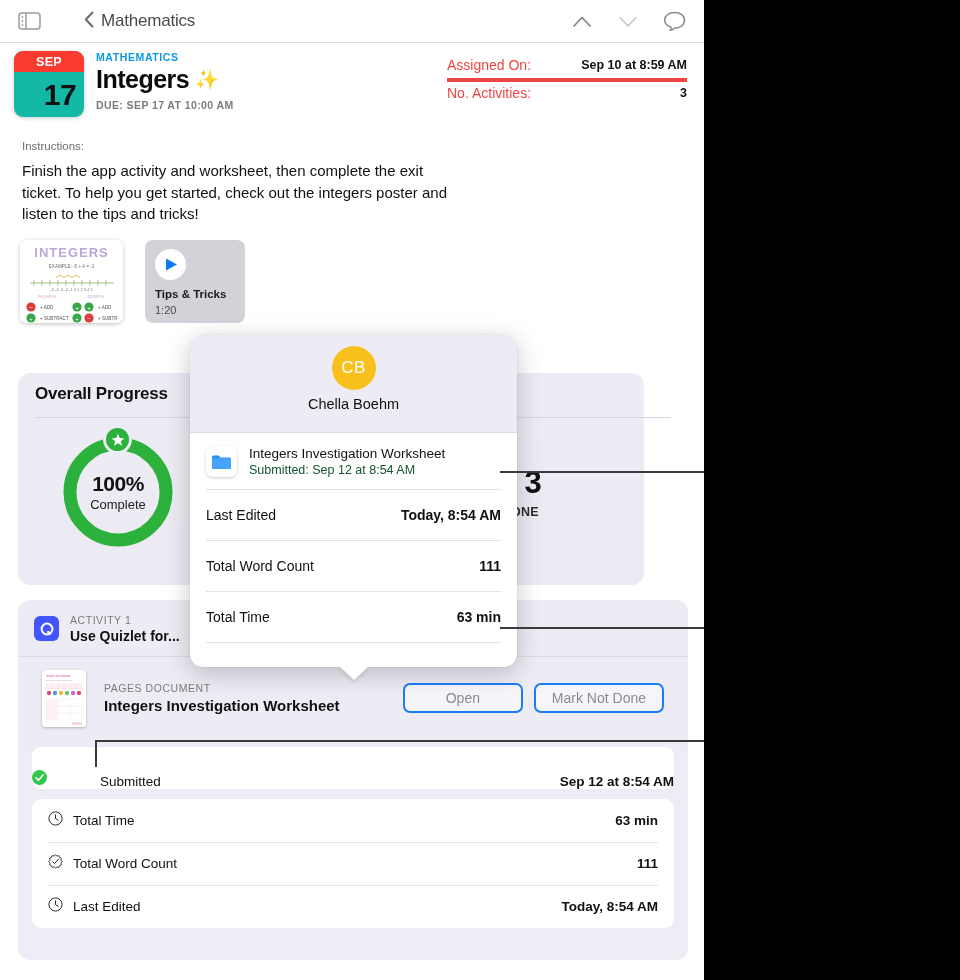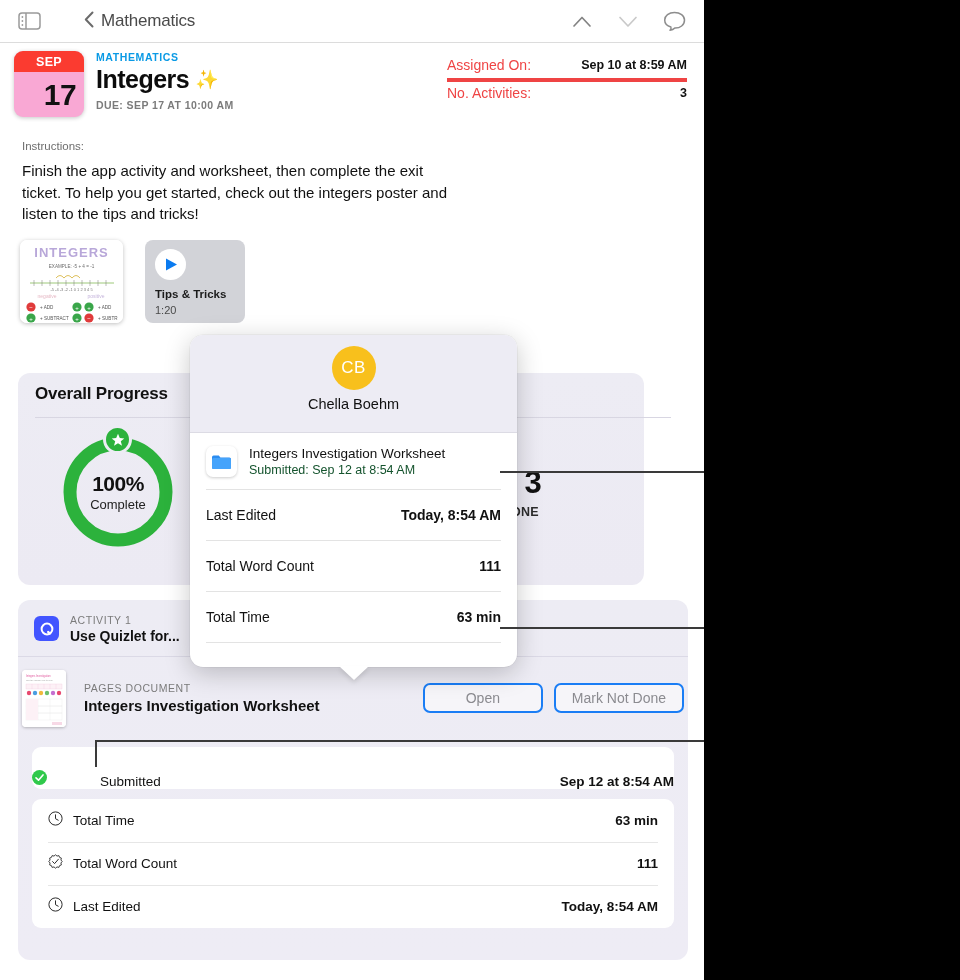--- a/index.html
+++ b/index.html
@@ -25,21 +25,21 @@
   .nav-back { display: flex; align-items: center; margin-left: 42px; cursor: pointer; }
   .nav-back .chev { margin-right: 7px; }
   .nav-back-label { font-size: 17px; color: #4a4a4a; letter-spacing: -0.2px; }
   .nav-right { margin-left: auto; display: flex; align-items: center; gap: 22px; margin-right: 18px; }
   .nav-icon { cursor: pointer; width: 24px; height: 24px; display: flex; align-items: center; justify-content: center; }
 
   
   .header { position: absolute; left: 0; top: 43px; width: 704px; height: 88px; background: #fff; }
   .cal-badge {
     position: absolute; left: 14px; top: 8px; width: 70px; height: 66px;
-    border-radius: 9px; overflow: hidden; background: #f9a8d4;
+    border-radius: 9px; overflow: hidden; background: #14b8a6;
     box-shadow: 0 1px 4px rgba(0,0,0,.22);
     text-align: right;
   }
   .cal-top { height: 21px; background: #fb3b30; color: #fff; font-size: 12.5px; font-weight: bold;
              display:flex; align-items:center; justify-content:center; letter-spacing:.4px;}
   .cal-day { height: 45px; display:flex; align-items:center; justify-content:center;
              font-size: 30px; font-weight: bold; color:#111; letter-spacing:-.5px;margin-left:22px;}
   .hdr-text { position: absolute; left: 96px; top: 8px; }
   .hdr-course { font-size: 10.5px; font-weight: bold; color: #0a9ae5; letter-spacing: .6px; }
   .hdr-title { font-size: 25px; font-weight: bold; color: #0c0c0c; letter-spacing:-.5px; margin-top: 2px; display: flex; align-items: center; gap: 6px;}
@@ -98,21 +98,21 @@
     background: linear-gradient(180deg,#edecf4 0%, #eeecf5 100%); border-radius: 12px; overflow: hidden;
   }
   .act-head { height: 57px; display: flex; align-items: center; padding: 0 16px; position: relative;}
   .act-head::after { content:""; position:absolute; left:0; right:0; bottom:0; height:1px; background:#dbd9e6;}
   .quizlet-icon { width: 25px; height: 25px; border-radius: 6px; background: #4255ff;
                   display:flex; align-items:center; justify-content:center; flex: none;}
   .act-head-text { margin-left: 11px; }
   .act-kicker { font-size: 10.5px; color: #7b7b7b; letter-spacing: .55px; }
   .act-name { font-size: 14px; font-weight: bold; color: #111; margin-top: 2px; }
 
-  .doc-row { height: 82px; display: flex; align-items: center; padding: 0 4px; position: relative;}
+  .doc-row { height: 82px; display: flex; align-items: center; padding: 0 24px; position: relative;}
   .doc-thumb { width: 44px; height: 57px; border-radius: 4px; background: #fff;
                box-shadow: 0 1px 3px rgba(0,0,0,.25); overflow: hidden; position:relative; flex:none;}
   .doc-text { margin-left: 18px; }
   .doc-kicker { font-size: 10.5px; color: #7b7b7b; letter-spacing: .55px; }
   .doc-title { font-size: 15px; font-weight: bold; color: #111; margin-top: 3px; }
   .doc-actions { margin-left: auto; display: flex; gap: 11px; }
   .btn { height: 30px; border-radius: 7px; border: 2px solid #1a7df5; background: #f6f5f9;
          font-size: 14px; color: #8b8b90; display:flex; align-items:center; justify-content:center;
          padding: 0 16px; cursor: pointer; font-family: inherit;}
   .btn-open { width: 120px; }

